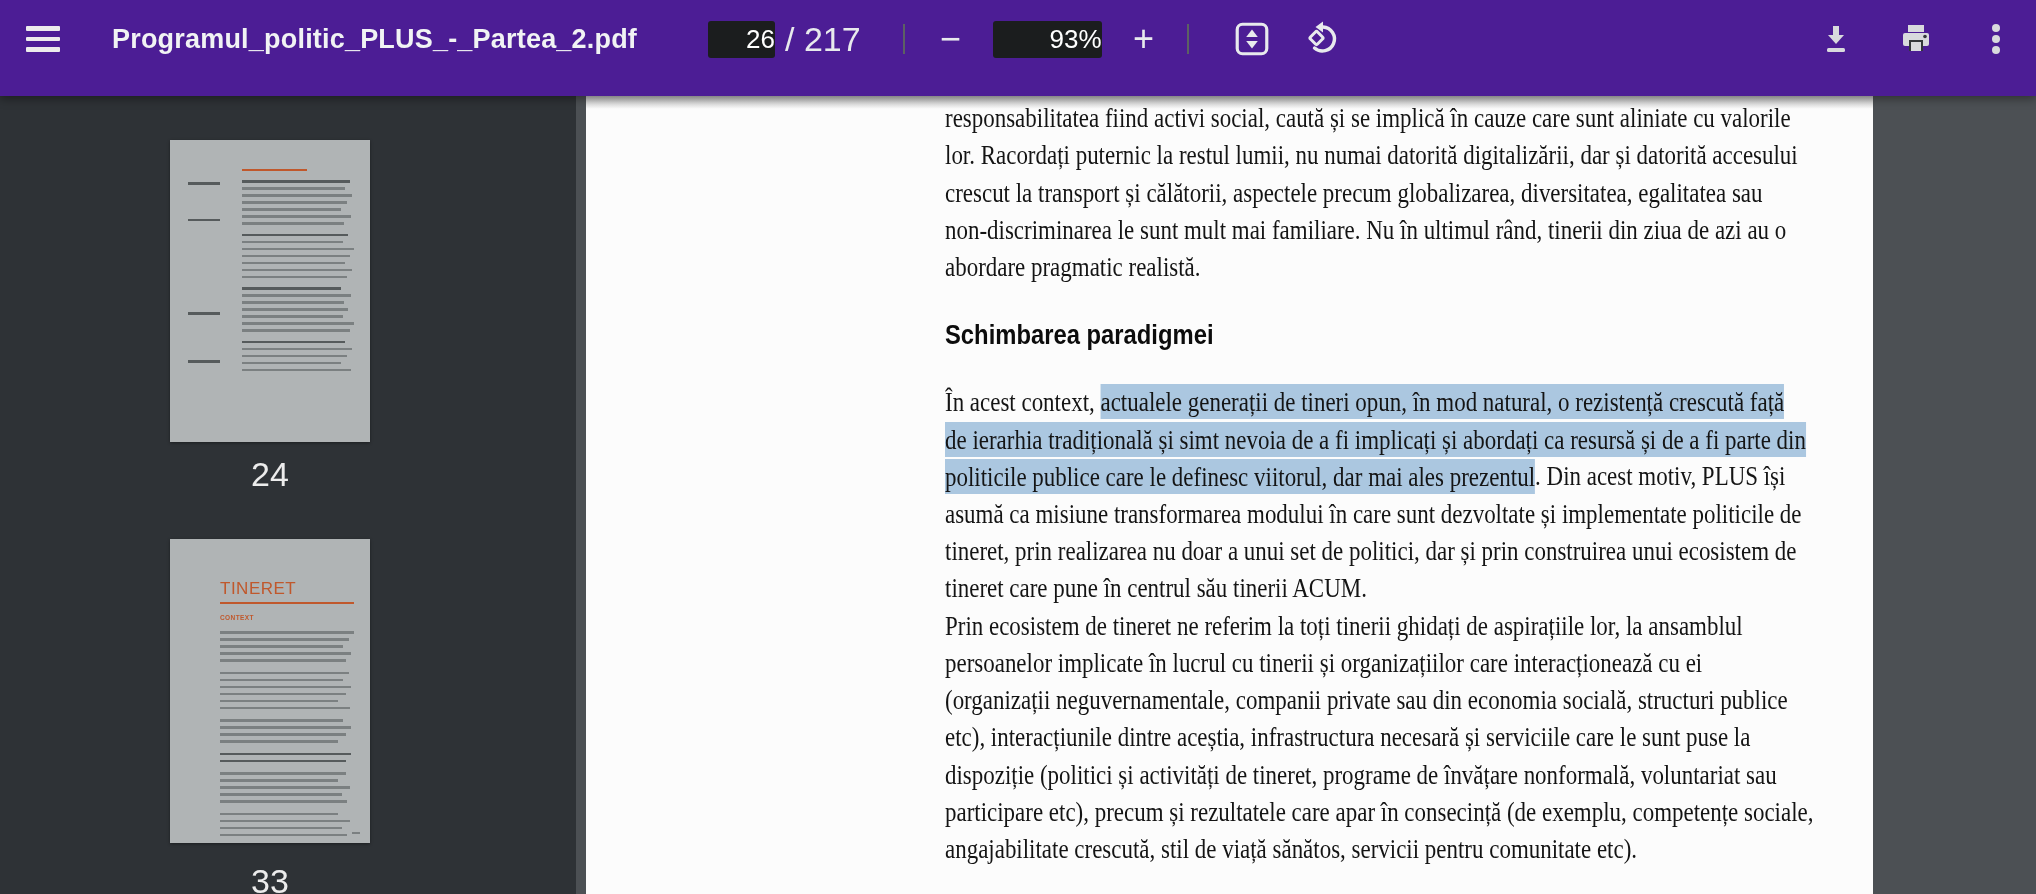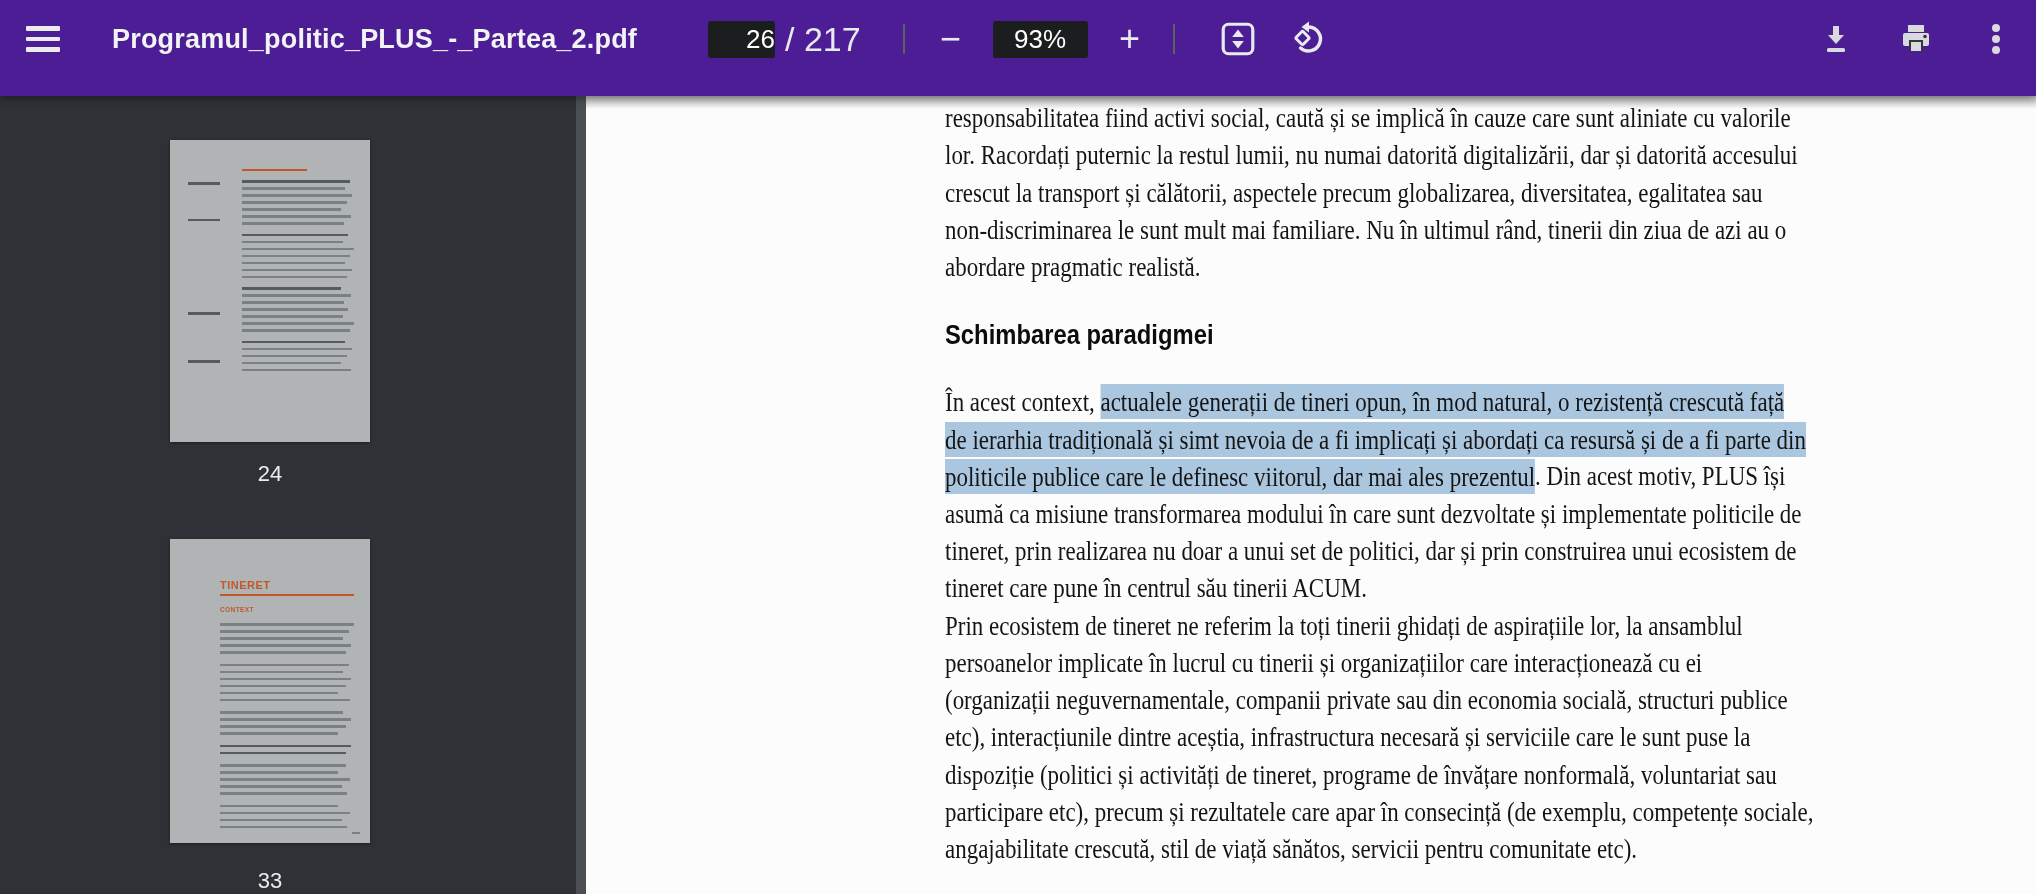--- a/index.html
+++ b/index.html
@@ -8,48 +8,48 @@
   .toolbar{position:absolute;left:0;top:0;width:2036px;height:96px;background:#4c1d95;
     z-index:20;box-shadow:0 3px 9px rgba(0,0,0,.38);}
   .tb-left{position:absolute;left:26px;top:0;height:78px;display:flex;align-items:center;}
   .menu-btn{width:36px;height:36px;display:flex;flex-direction:column;justify-content:center;gap:6px;cursor:pointer;background:none;border:none;padding:0;}
   .menu-btn span{display:block;width:34px;height:4.5px;background:#ececec;border-radius:1px;}
   .doc-title{color:#f1f3f4;font-size:27px;font-weight:700;margin-left:50px;letter-spacing:.2px;white-space:nowrap;}
   .tb-center{position:absolute;left:708px;top:0;height:78px;display:flex;align-items:center;color:#e8eaed;}
   .numbox{background:#1b1d1e;border:none;border-radius:3px;color:#fff;font-size:26px;text-align:center;
     font-family:"Liberation Sans",sans-serif;height:37px;padding:0;}
   .pagebox{width:67px;text-align:right;}
-  .zoombox{width:95px;margin-left:22px;}
+  .zoombox{width:109px;margin-left:22px;text-align:right;}
   .pagecount{font-size:34px;margin-left:10px;white-space:nowrap;}
   .vdiv{width:2px;height:30px;background:#5c6063;margin-left:42px;}
   .vdiv2{width:2px;height:30px;background:#5c6063;margin-left:23px;}
   .tb-btn{background:none;border:none;padding:0;cursor:pointer;display:flex;align-items:center;justify-content:center;color:#e8eaed;}
   .zoom-out{font-size:36px;width:40px;height:40px;margin-left:26px;line-height:40px;}
   .zoom-in{font-size:36px;width:40px;height:40px;margin-left:22px;line-height:40px;}
   .fit-btn{margin-left:44px;width:38px;height:38px;}
   .rot-btn{margin-left:35px;width:38px;height:38px;}
   .tb-right{position:absolute;right:22px;top:0;height:78px;display:flex;align-items:center;gap:44px;}
   .tb-right .tb-btn{width:36px;height:36px;}
   
   .sidebar{position:absolute;left:0;top:96px;width:576px;height:798px;background:#2e3236;overflow:hidden;}
   .thumb{position:absolute;left:170px;width:200px;background:#b0b4b5;cursor:pointer;box-shadow:0 1px 3px rgba(0,0,0,.4);}
   .thumb-24{top:44px;height:302px;}
   .thumb-25{top:443px;height:304px;}
-  .thumb-label{position:absolute;left:170px;width:200px;text-align:center;color:#ececec;font-size:22px;line-height:26px;}
+  .thumb-label{position:absolute;left:170px;width:200px;text-align:center;color:#ececec;font-size:34px;line-height:26px;}
   .label-24{top:365px;}
   .label-25{top:772px;}
   .sk-line{height:2.5px;background:#7b8081;margin-top:4.5px;}
   .sk-orange{background:#c0582c;}
   .sk-dark{background:#565b5c;}
-  .t25-title{color:#c0582c;font-weight:700;font-size:11px;letter-spacing:.5px;font-family:"Liberation Sans",sans-serif;}
+  .t25-title{color:#c0582c;font-weight:400;font-size:17px;letter-spacing:.5px;font-family:"Liberation Sans",sans-serif;}
   .t25-rule{height:2px;background:#c0582c;margin-top:3px;}
   .t25-ctx{color:#c0582c;font-weight:700;font-size:6.5px;margin-top:10px;letter-spacing:.4px;}
   .t25-pageno{position:absolute;right:10px;bottom:9px;width:8px;height:2.5px;background:#7b8081;}
   
-  .page{position:absolute;left:586px;top:96px;width:1450px;height:798px;background:#fcfcfc;overflow:hidden;}
+  .page{position:absolute;left:586px;top:96px;width:1287px;height:798px;background:#fcfcfc;overflow:hidden;}
   .page::before{content:"";position:absolute;left:0;top:0;right:0;height:13px;
     background:linear-gradient(to bottom,rgba(0,0,0,.26),rgba(0,0,0,0));pointer-events:none;}
   .textcol{position:absolute;left:359px;top:4px;transform:scaleX(.85);transform-origin:0 0;
     color:#141414;font-family:"Liberation Serif",serif;font-size:27px;line-height:37.3px;}
   .line{white-space:nowrap;height:37.3px;}
   .doc-heading{font-family:"Liberation Sans",sans-serif;font-weight:700;font-size:28px;margin:30px 0;color:#0c0c0c;}
   mark{color:inherit;padding:2.5px 0;}
   svg{display:block;}
 </style>
 </head>

